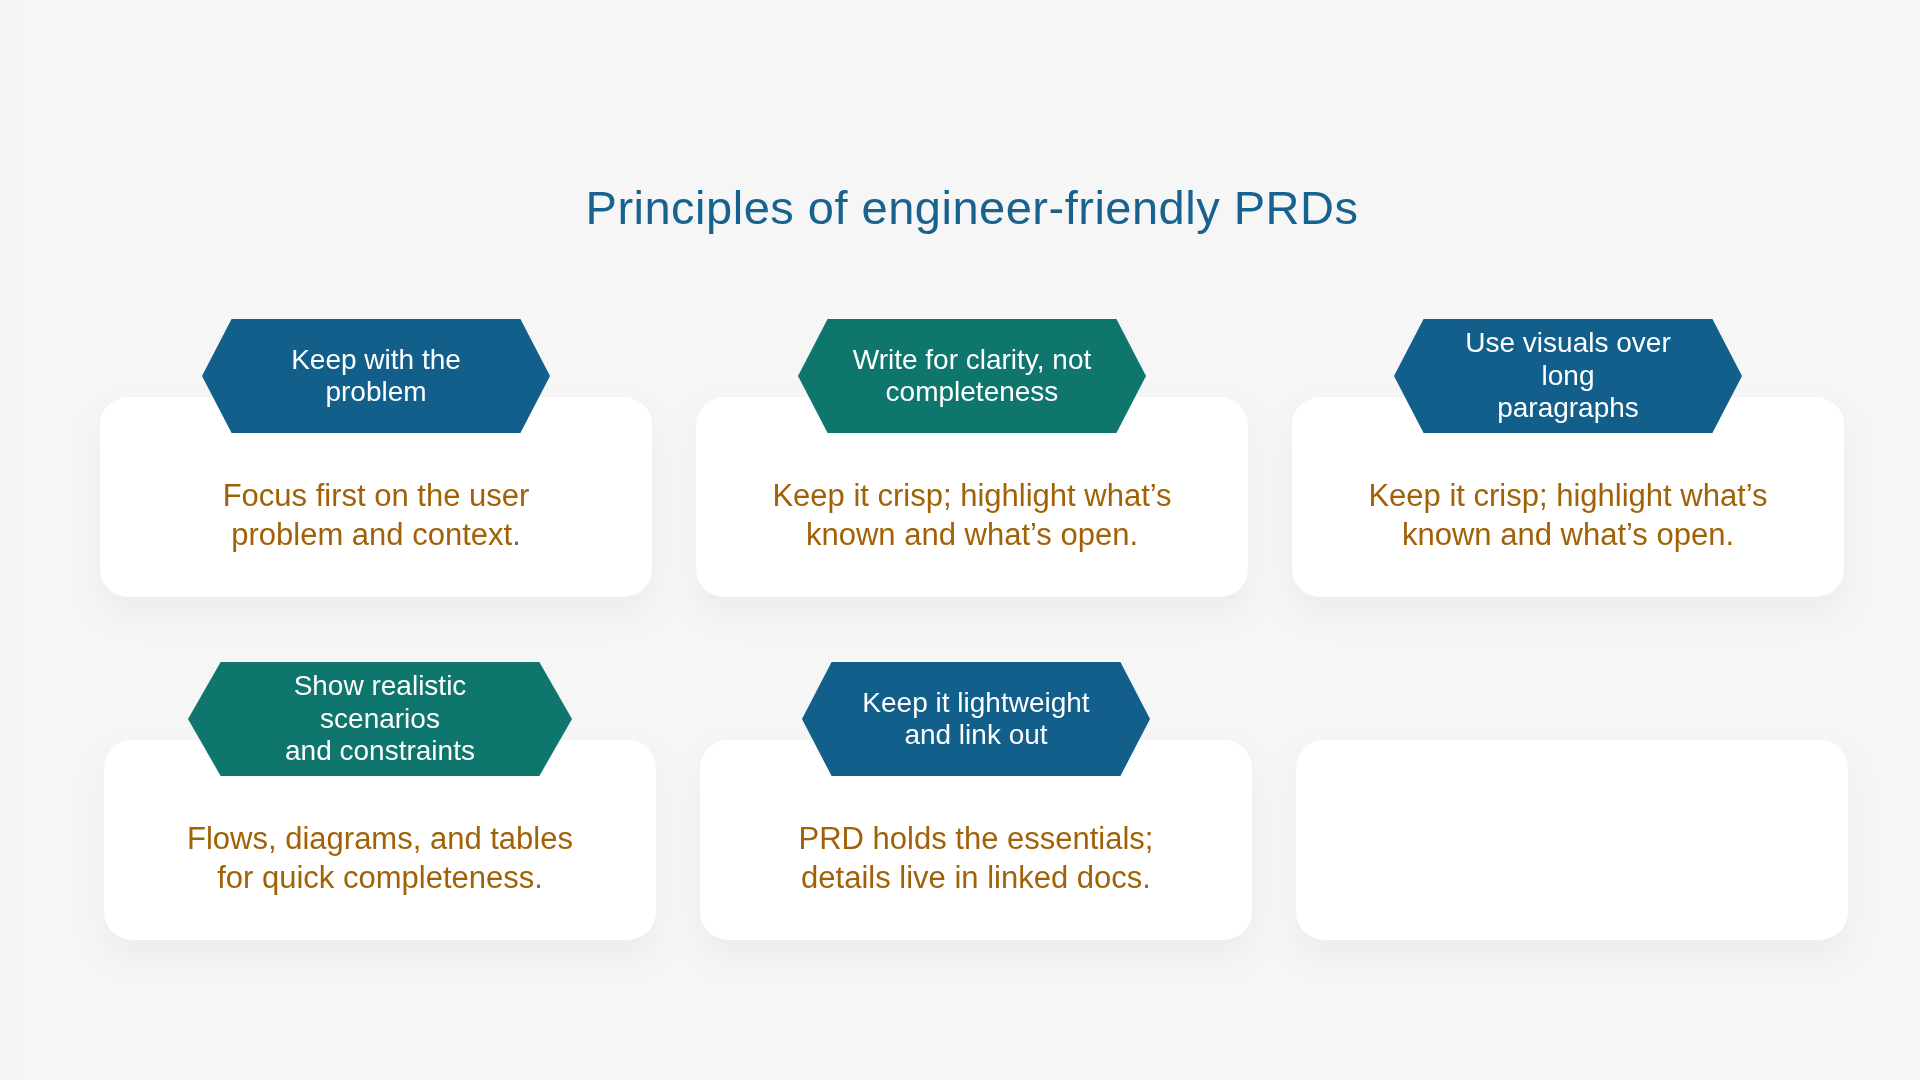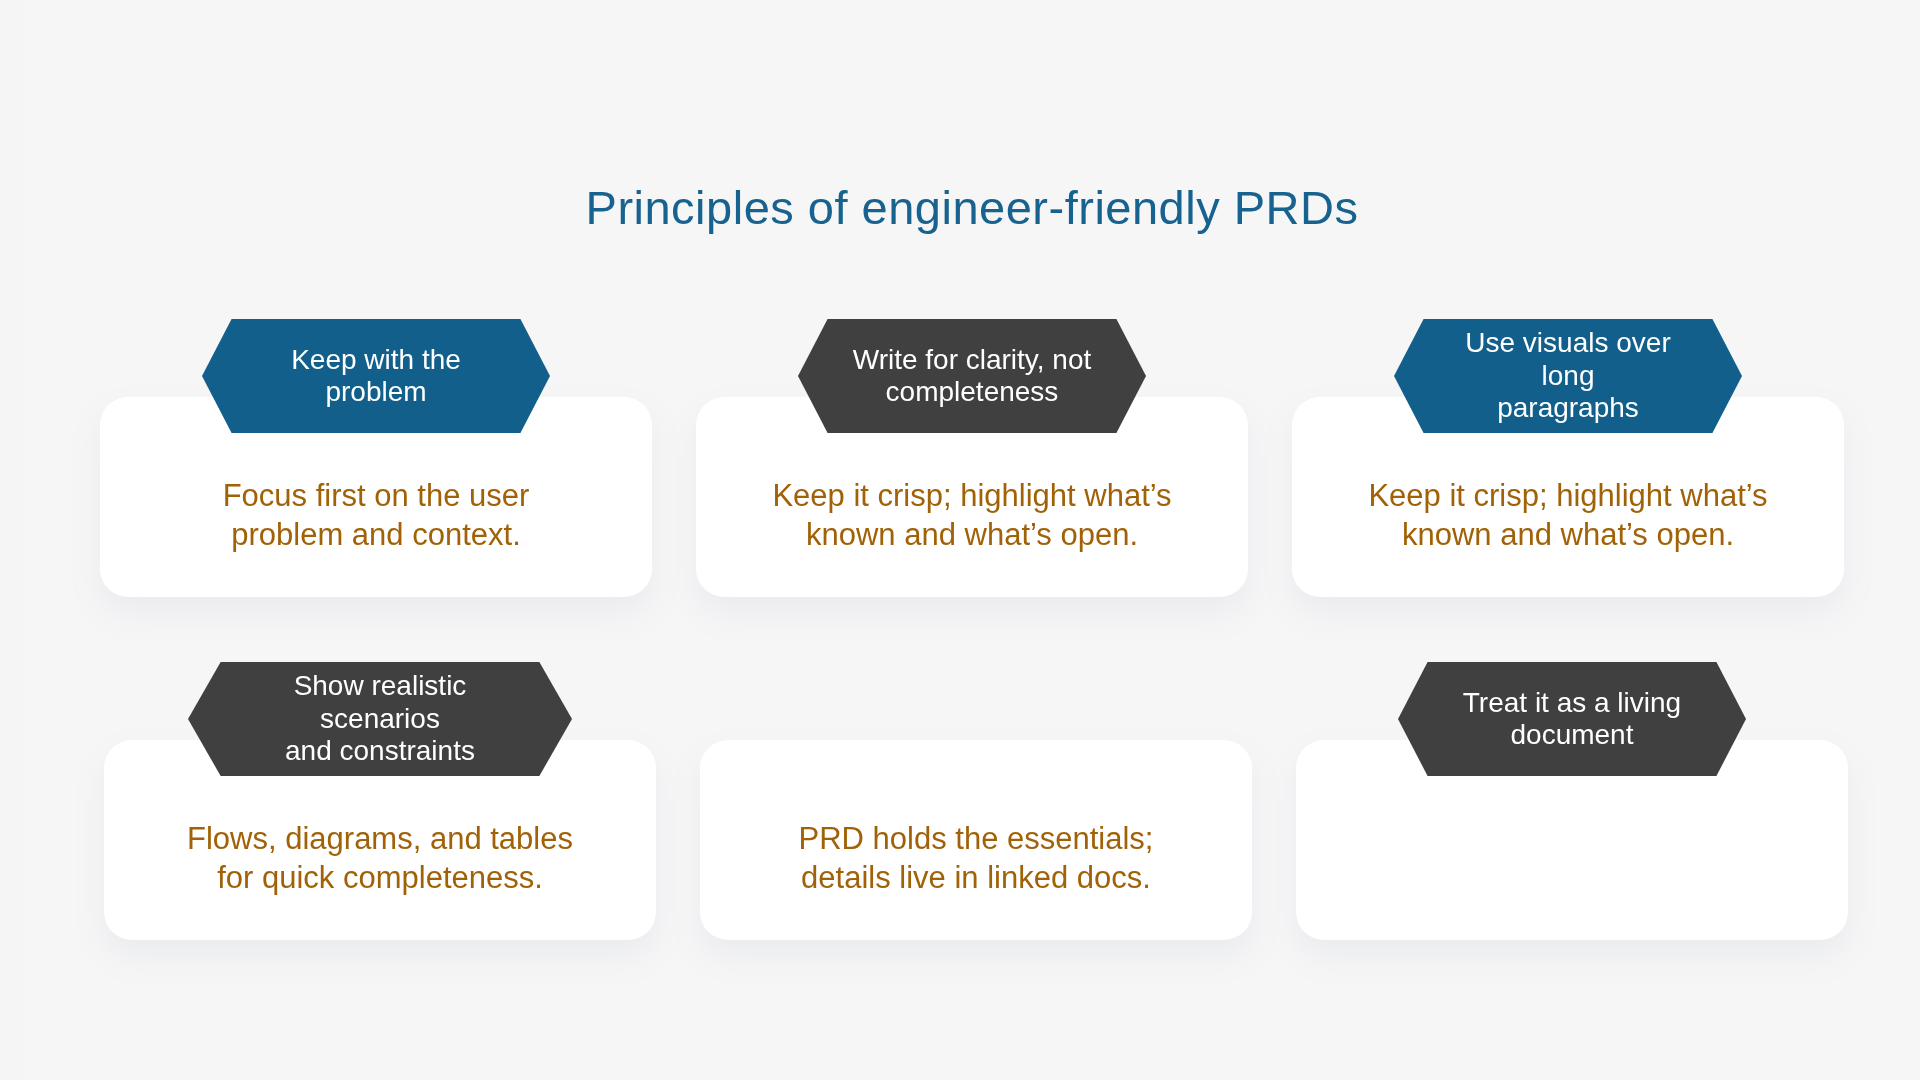--- a/index.html
+++ b/index.html
@@ -63,21 +63,21 @@
     justify-content: center;
     clip-path: polygon(8.5% 0%, 91.5% 0%, 100% 50%, 91.5% 100%, 8.5% 100%, 0% 50%);
     color: #ffffff;
     font-size: 28px;
     line-height: 1.16;
     text-align: center;
     white-space: pre-line;
   }
   .hex-wide { min-width: 384px; }
   .hex-dark { background: #115f8a; }
-  .hex-light { background: #404040; }
+  .hex-light { background: #0f766e; }
   .desc {
     font-size: 31px;
     line-height: 1.27;
     color: #a16207;
     text-align: center;
     white-space: pre-line;
   }
 </style>
 </head>
 <body>
@@ -114,24 +114,24 @@
   <div class="row row-2">
 
     <div class="card">
       <div class="hex hex-light hex-wide">Show realistic scenarios
 and constraints</div>
       <div class="desc">Flows, diagrams, and tables
 for quick completeness.</div>
     </div>
 
     <div class="card">
+      <div class="hex hex-dark">Keep it lightweight
+and link out</div>
       <div class="desc">PRD holds the essentials;
 details live in linked docs.</div>
     </div>
 
     <div class="card">
-      <div class="hex hex-light">Treat it as a living
-document</div>
     </div>
 
   </div>
 
 </div>
 
 </body></html>

